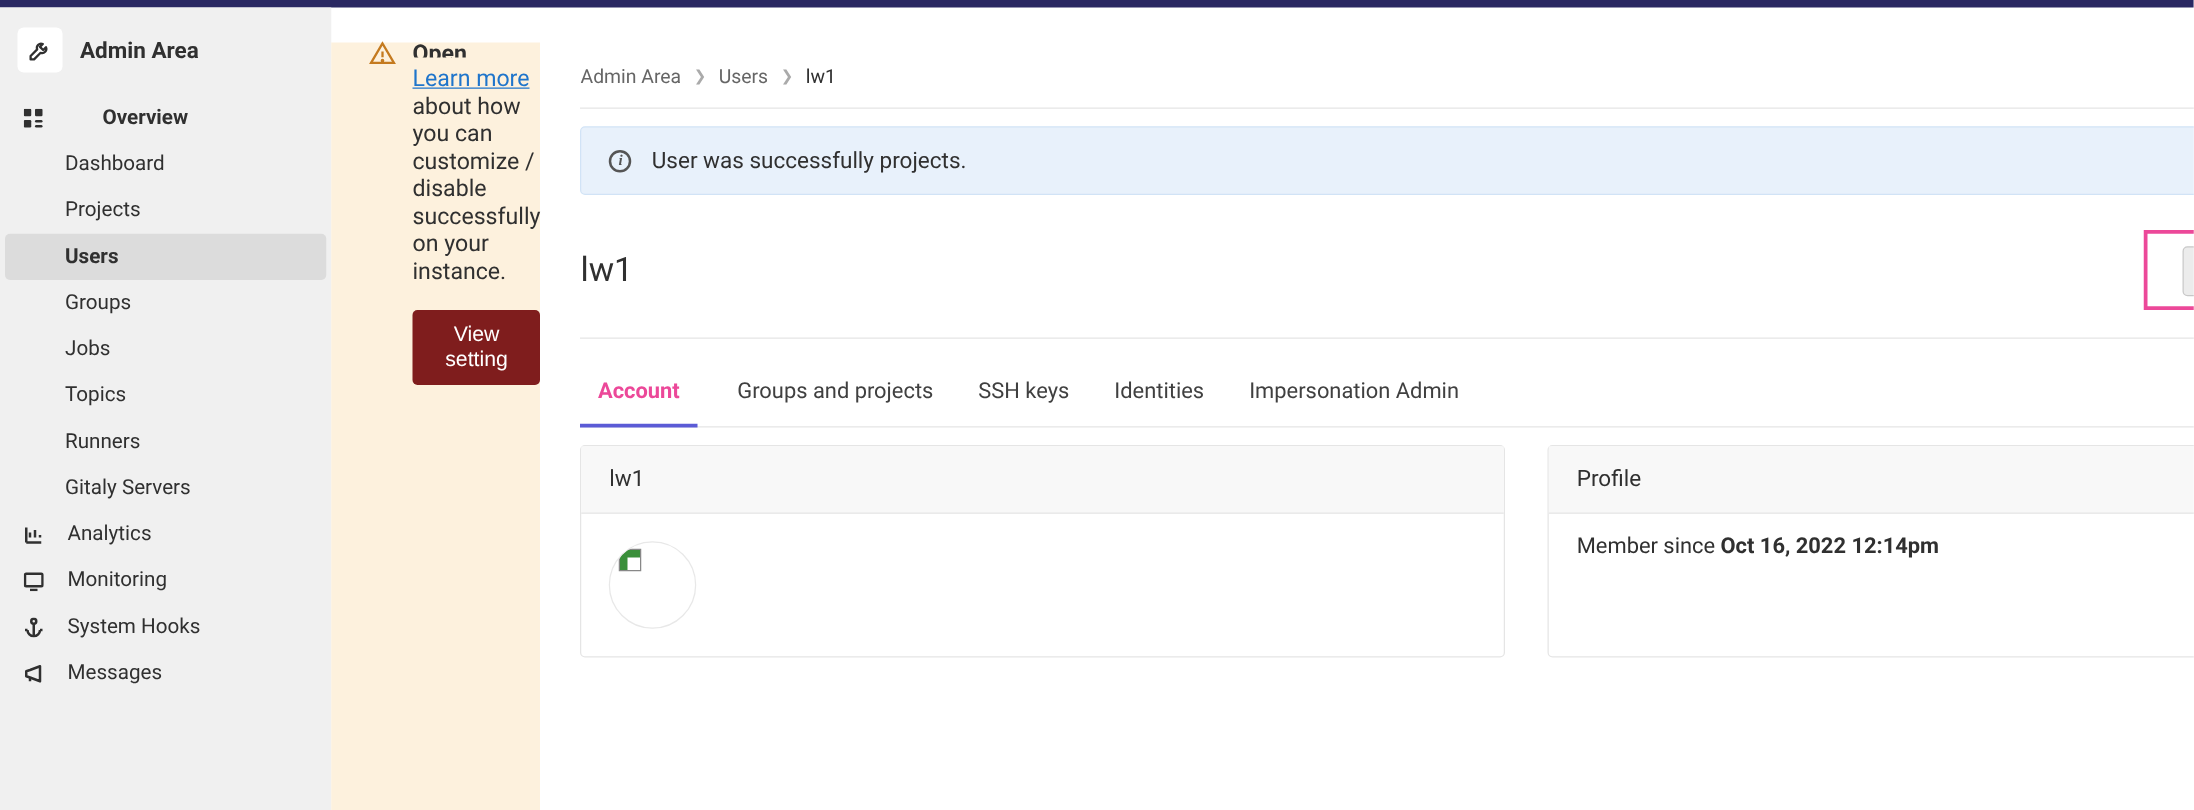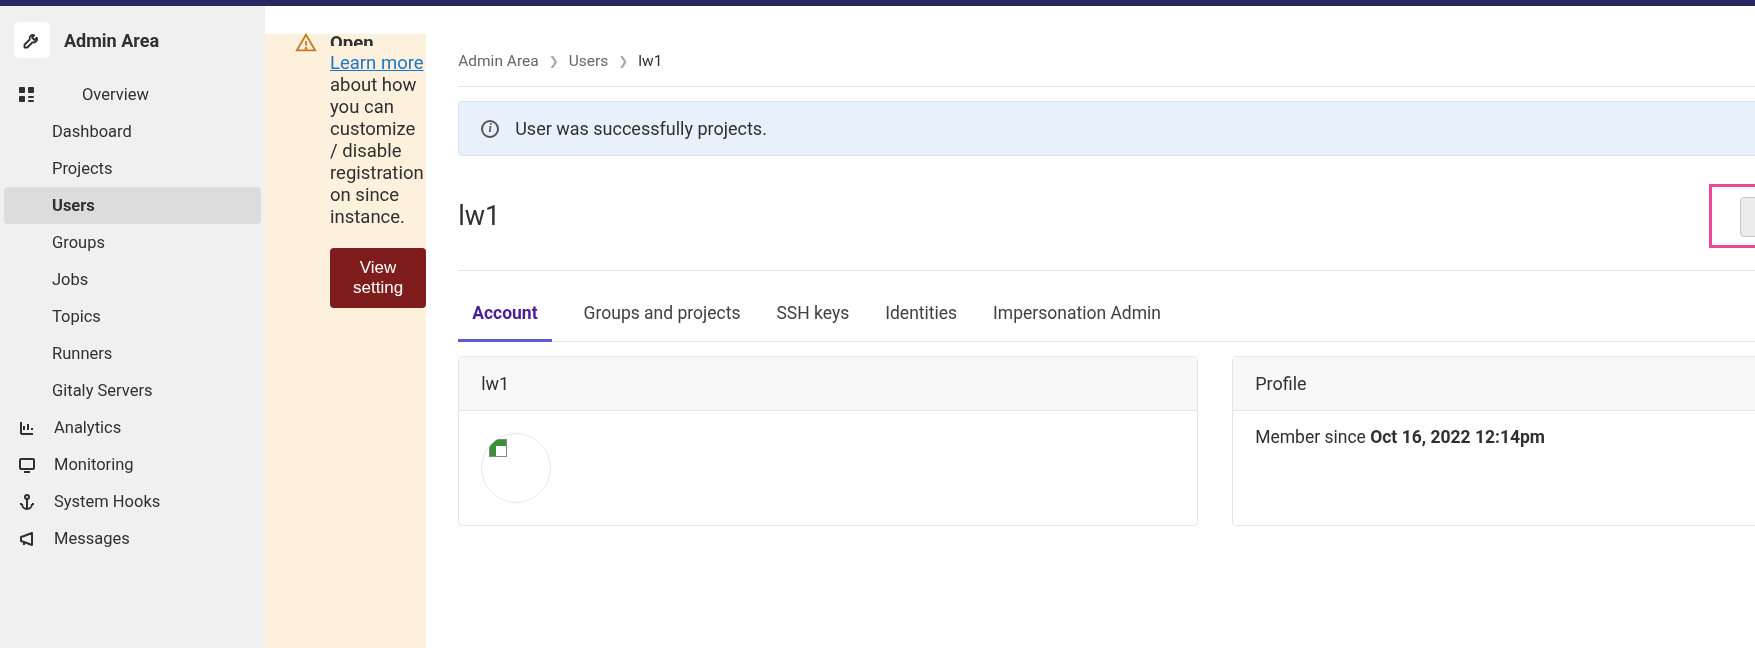--- a/index.html
+++ b/index.html
@@ -12,21 +12,21 @@
   .layout { display:flex; height:calc(100% - 6px); }
 
   
   .sidebar { width:265px; background:#f0f0f0; padding:8px 4px 0 4px; }
   .admin-title-row { display:flex; align-items:center; gap:14px; padding:8px 10px 18px 10px; }
   .admin-icon-box { width:36px; height:36px; background:#fff; border-radius:5px; display:flex; align-items:center; justify-content:center; }
   .admin-title { font-weight:700; font-size:18px; color:#303030; }
 
   .side-item { display:flex; align-items:center; gap:18px; padding:9px 10px 9px 14px; border-radius:4px; font-size:16.5px; color:#303030; cursor:pointer; }
   .side-item .icon { width:18px; display:flex; align-items:center; justify-content:center; }
-  .side-item.bold { font-weight:400;gap:46px; }
+  .side-item.bold { font-weight:700;gap:46px; }
   .side-sub { padding:9px 10px 9px 48px; font-size:16.5px; border-radius:4px; cursor:pointer; }
   .side-sub.active { background:#dcdcdc; font-weight:700; }
 
   
   .main { flex:1; display:flex; min-width:0;margin-top:28px; }
 
   .alert { background:#fdf1dd; padding:0 0 22px 65px; border-bottom:0; position:relative; }
   .alert .warn-icon { position:absolute; left:30px; top:-2px; color:#b5651d; }
   .alert-heading { font-weight:700; font-size:18.5px; color:#303030; margin:0 0 6px; line-height:18px; overflow:hidden; height:12px; }
   .alert-body { font-size:18.5px; }
@@ -45,21 +45,21 @@
   .title-row { display:flex; align-items:center; margin-top:28px; padding-bottom:22px; border-bottom:1px solid #e5e5e5; }
   .page-title { font-size:27px; font-weight:400; flex:1; }
   .edit-highlight { border:3px solid #ec4899; padding:8px 6px 6px 28px; display:inline-flex; align-items:center; margin-right:6px; position:relative; background:#fff; height:64px; }
   .btn-edit { display:inline-flex; align-items:center; gap:8px; background:#ececec; border:1px solid #c8c8c8; border-radius:4px; padding:9px 16px; font-size:17px; cursor:pointer; font-family:inherit; }
   .cursor-hand { position:absolute; left:58px; bottom:-6px; font-size:20px; pointer-events:none;}
   .btn-more { display:inline-flex; align-items:center; gap:8px; background:#fff; border:1px solid #c8c8c8; border-radius:4px; padding:9px 10px 9px 16px; font-size:17px; cursor:pointer; font-family:inherit;}
   .dots { letter-spacing:2px; font-weight:bold; }
 
   .tabs { display:flex; gap:28px; margin-top:22px; border-bottom:1px solid #e5e5e5; font-size:17.5px; }
   .tab { padding:10px 4px 16px; cursor:pointer; color:#404040; }
-  .tab.active { font-weight:700; color:#4c1d95; border-bottom:3px solid #5b5bd6; margin-bottom:-1px; padding-left:14px; padding-right:14px;}
+  .tab.active { font-weight:700; color:#ec4899; border-bottom:3px solid #5b5bd6; margin-bottom:-1px; padding-left:14px; padding-right:14px;}
 
   .panels { display:flex; gap:34px; margin-top:14px; }
   .card { border:1px solid #e5e5e5; border-radius:4px; flex-shrink:0; }
   .card-header { background:#f8f8f8; border-bottom:1px solid #e5e5e5; padding:16px 22px; font-size:18px; }
   .card-body { padding:16px 22px; font-size:17.5px; }
   .card.left { width:740px; }
   .card.right { width:720px; }
 
   .avatar { width:70px; height:70px; background:#fff; border:1px solid #e8e8e8; border-radius:50%; margin:6px 0; position:relative; overflow:hidden;}
   .broken-img { position:absolute; top:6px; left:8px; width:18px; height:18px; }
@@ -158,21 +158,21 @@
     <div class="alert">
       <div class="warn-icon">
         <svg width="22" height="22" viewBox="0 0 24 24" fill="none" stroke="#c47a1f" stroke-width="2">
             <path d="M12 3 2 20h20z"></path>
             <path d="M12 10v5"></path>
             <circle cx="12" cy="18" r="0.6" fill="#c47a1f"></circle>
           </svg>
       </div>
       <div class="alert-heading">Open registration is enabled on your instance.</div>
       <div class="alert-body">
-        <a href="#">Learn more</a><span> about how you can customize / disable registration on since instance.</span>
+        <a href="#">Learn more</a><span> about how you can customize / disable successfully on your instance.</span>
       </div>
       <button class="btn-primary">View setting</button>
     </div>
 
     <div class="content">
       <nav class="breadcrumbs">
         <span class="crumb">Admin Area</span>
         <span class="chevron">❯</span>
         <span class="crumb">Users</span>
         <span class="chevron">❯</span>

